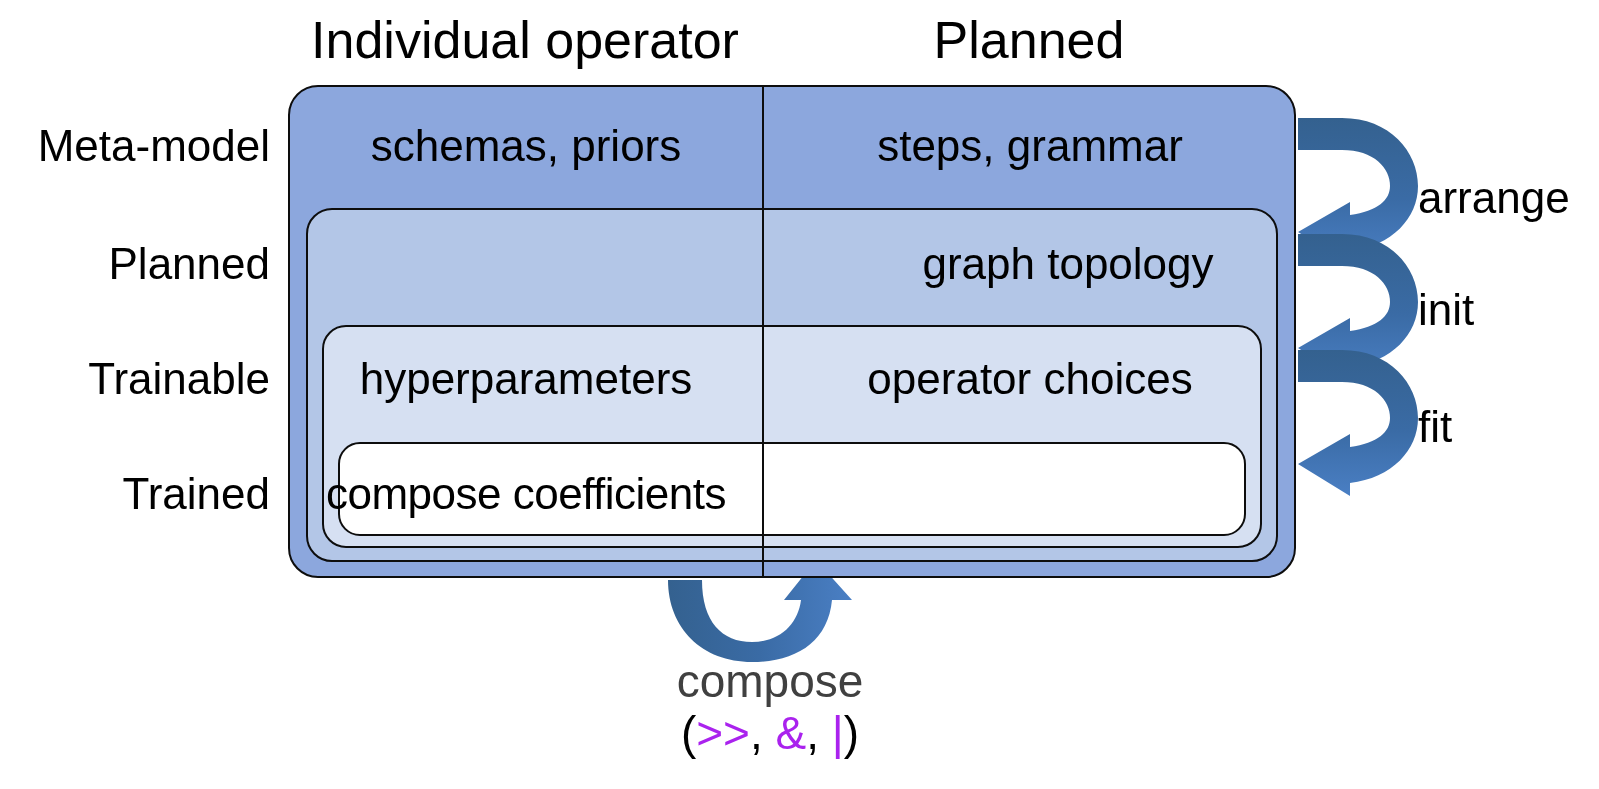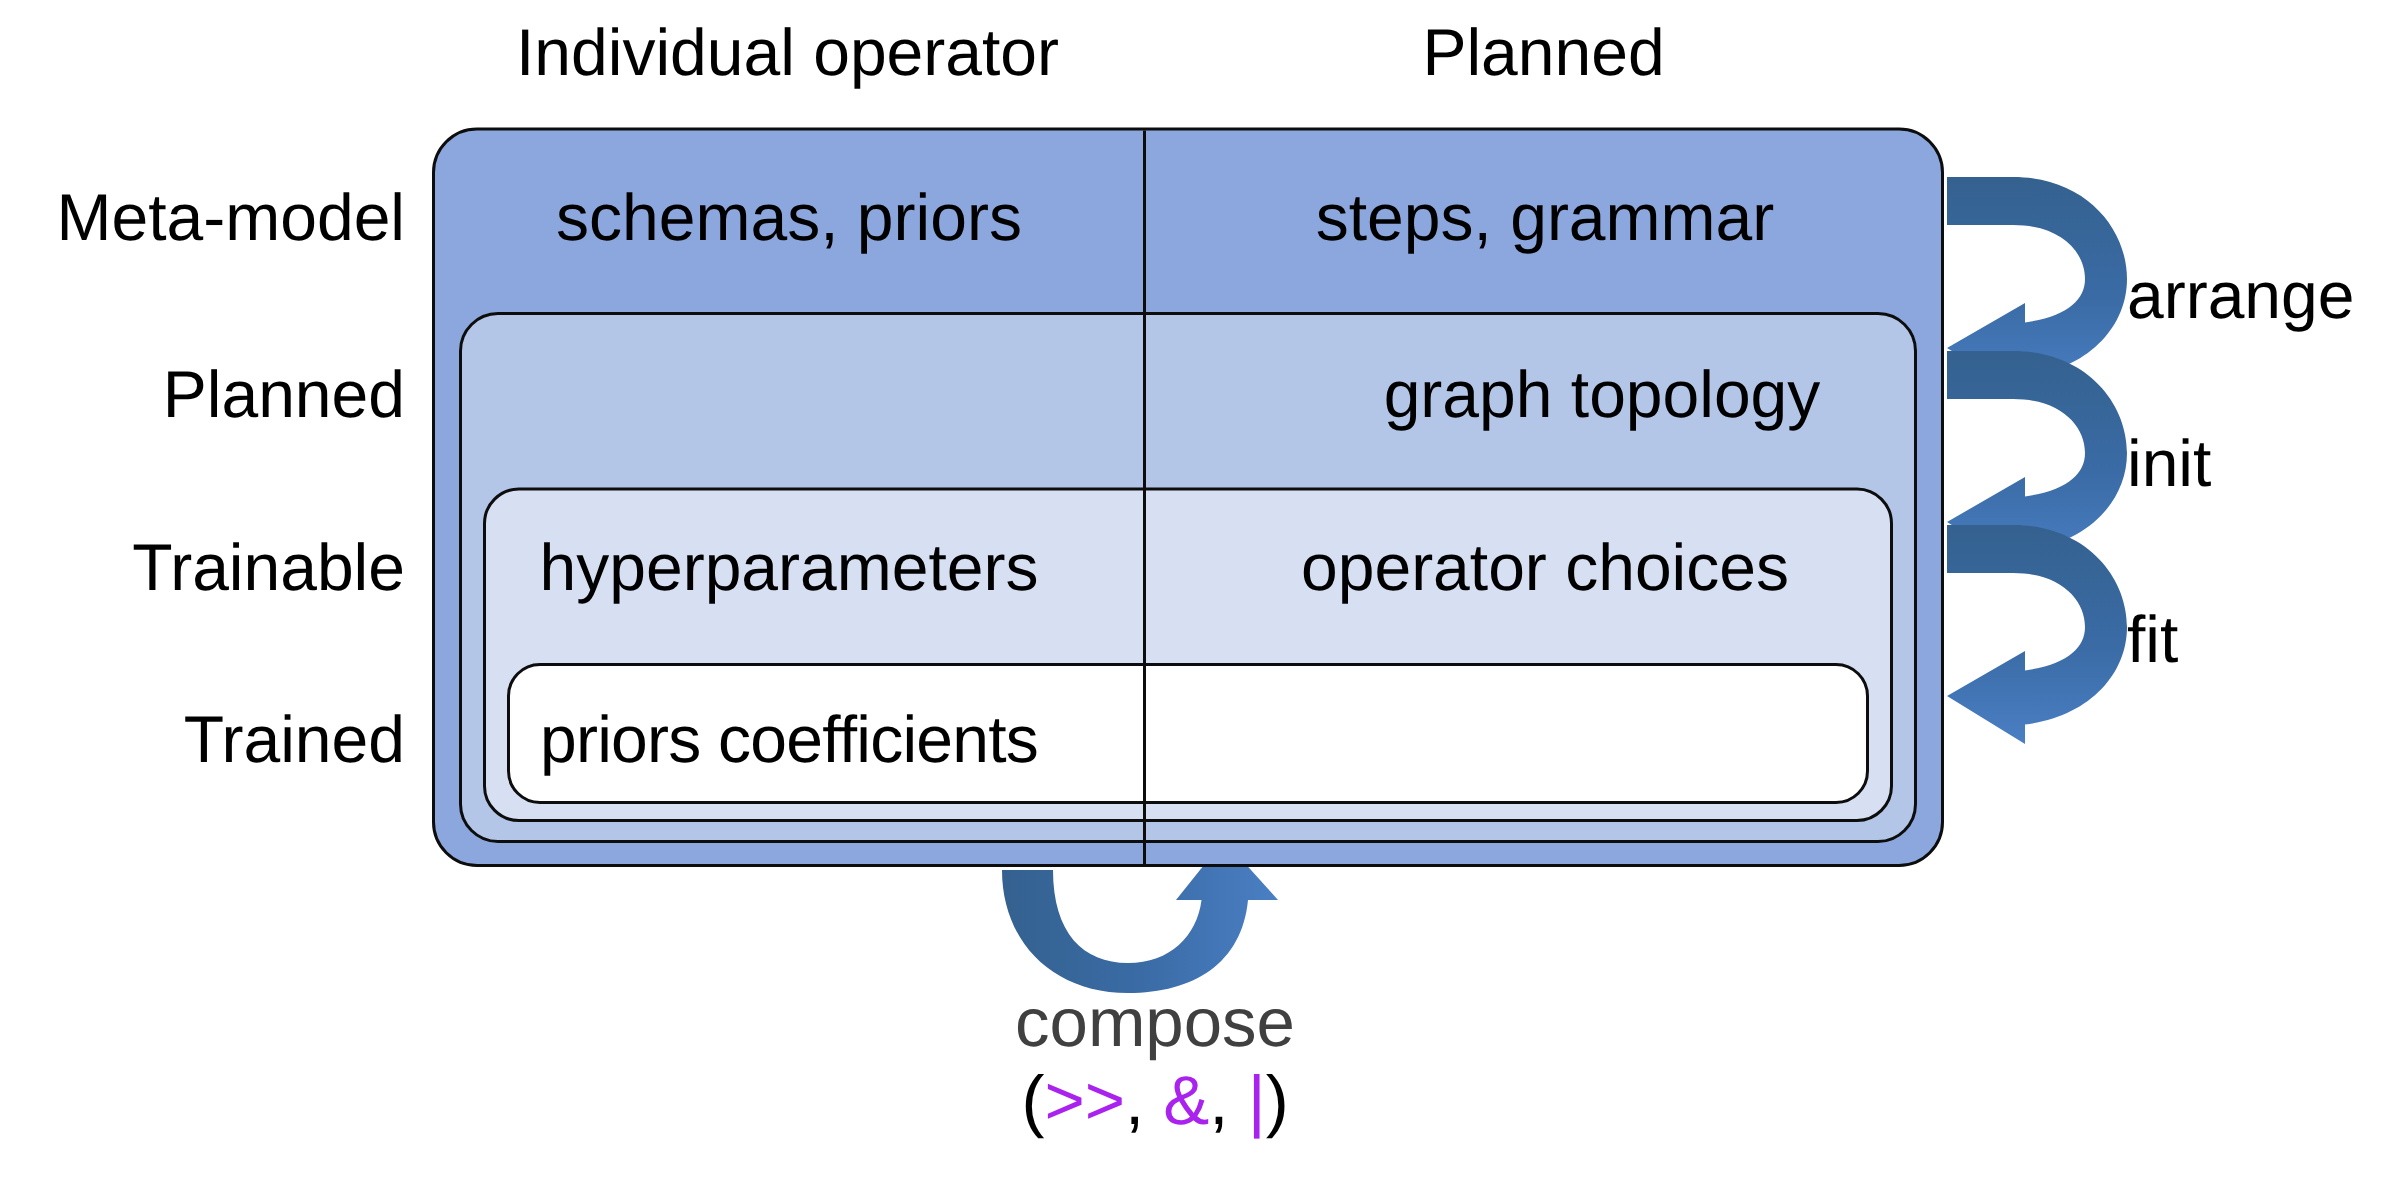--- a/index.html
+++ b/index.html
@@ -16,21 +16,21 @@
   }
   #stage {
     position: relative;
     width: 1599px;
     height: 789px;
   }
 
   
   .col-header {
     position: absolute;
-    font-size: 44px;
+    font-size: 52px;
     line-height: 1;
     color: #000;
     white-space: nowrap;
     text-align: center;
   }
   #hdr-operator { left: 288px;  top: 14px; width: 474px; }
   #hdr-pipeline { left: 762px;  top: 14px; width: 534px; }
 
   
   .row-label {
@@ -184,21 +184,21 @@
   <div id="divider"></div>
 
   <div class="cell left" id="cell-meta-left">schemas, priors</div>
   <div class="cell right" id="cell-meta-right">steps, grammar</div>
 
   <div class="cell right" id="cell-planned-right">graph topology</div>
 
   <div class="cell right" id="cell-train-right">operator choices</div>
   <div class="cell left" id="cell-train-left">hyperparameters</div>
 
-  <div class="cell left" id="cell-trained-left">priors coefficients</div>
+  <div class="cell left" id="cell-trained-left">compose coefficients</div>
 
   <svg class="hook-arrow" id="arrow-arrange" viewBox="0 0 130 152">
     <defs>
       <linearGradient id="gArrange" x1="0" y1="0" x2="0" y2="1">
         <stop offset="0" stop-color="#34618f"></stop>
         <stop offset="0.55" stop-color="#3a6ba5"></stop>
         <stop offset="1" stop-color="#4a7fc4"></stop>
       </linearGradient>
     </defs>
     <path d="M4,6 L48,6 C96,6 124,40 124,74 C124,106 98,134 56,139

